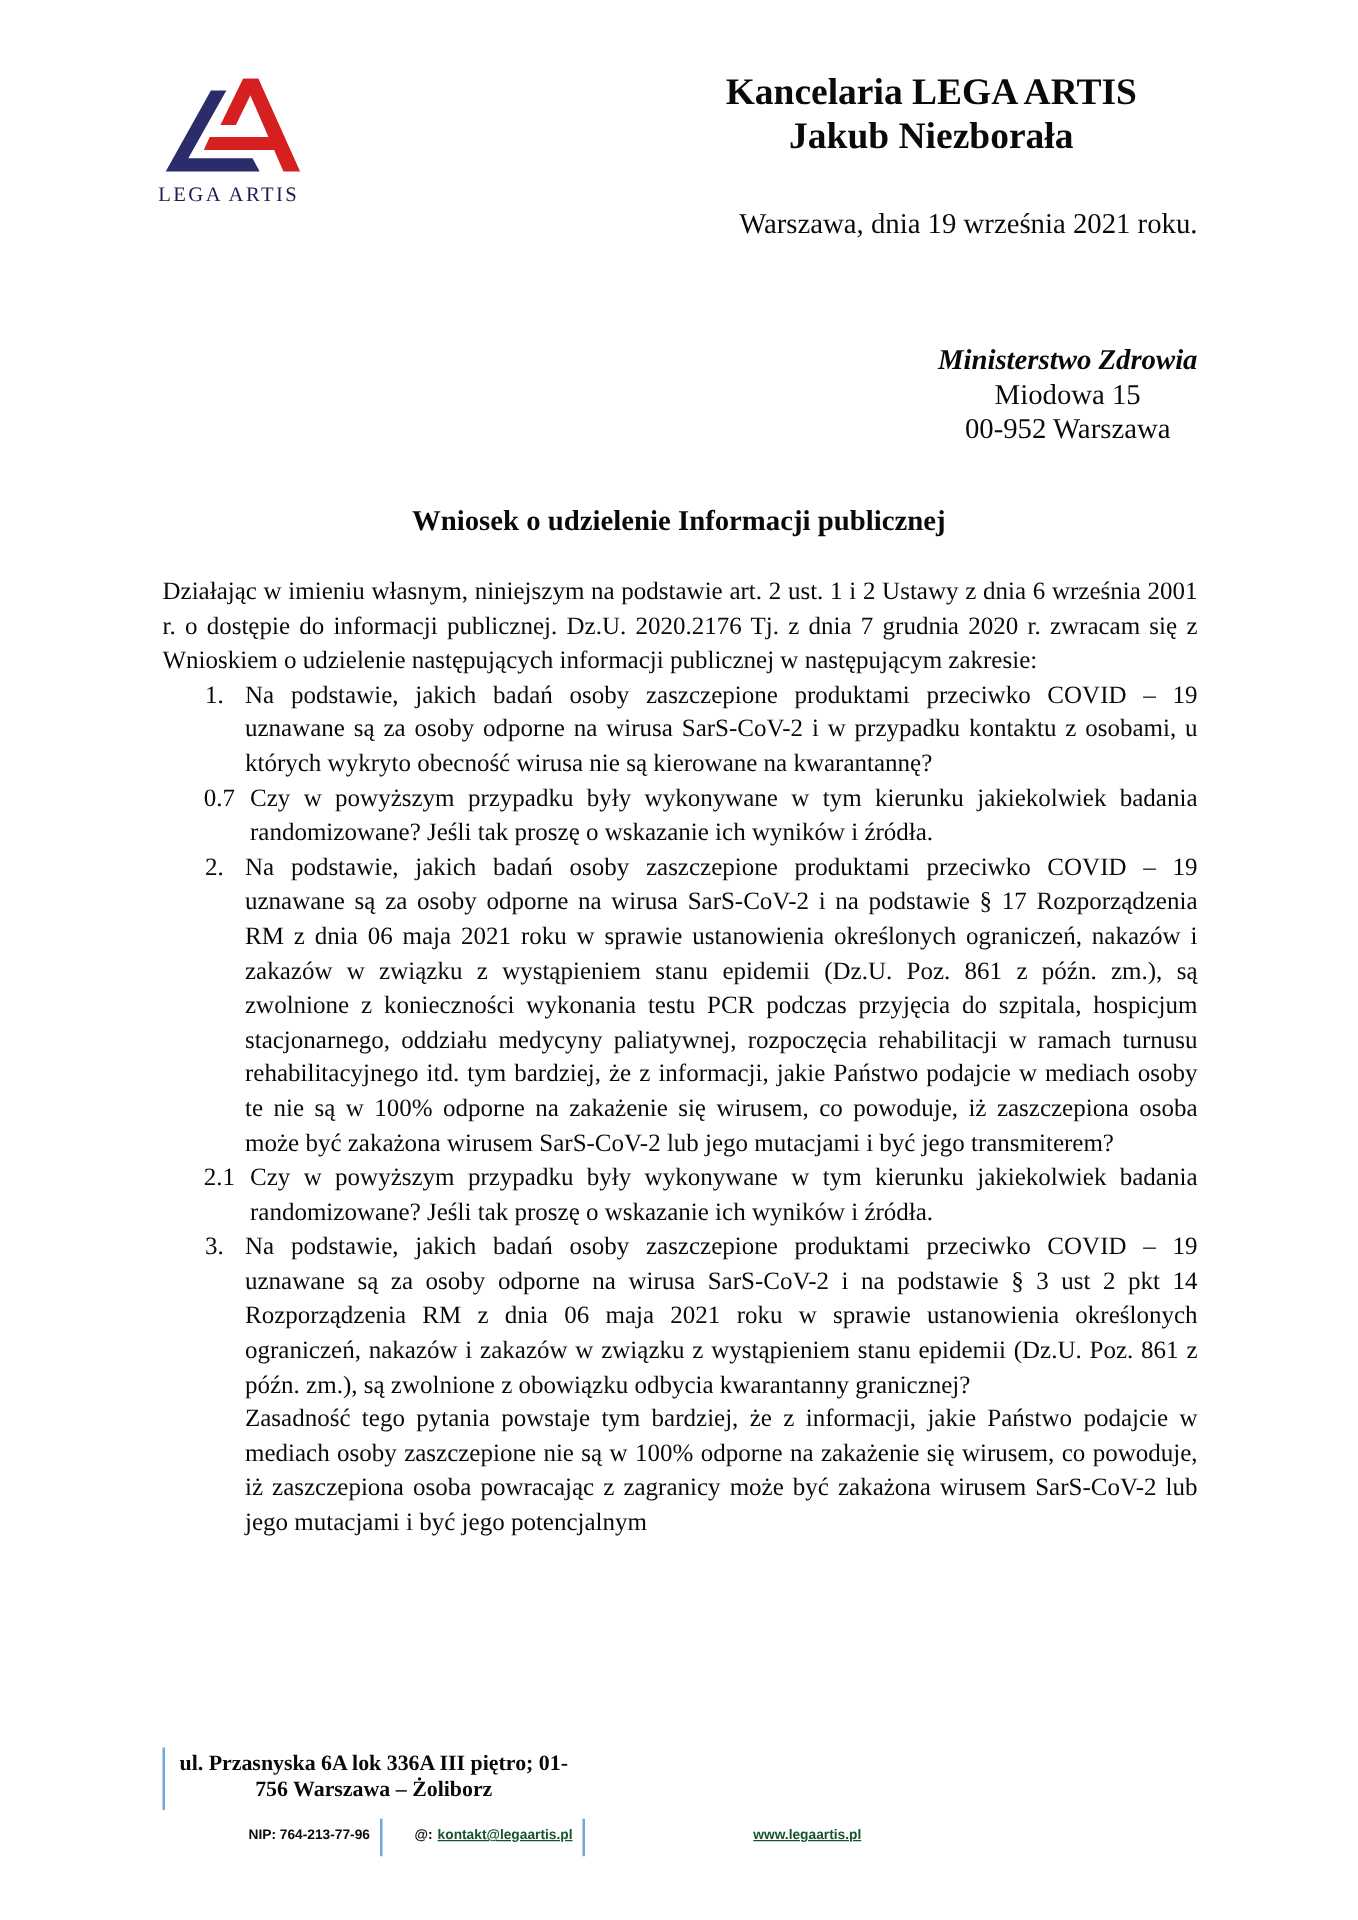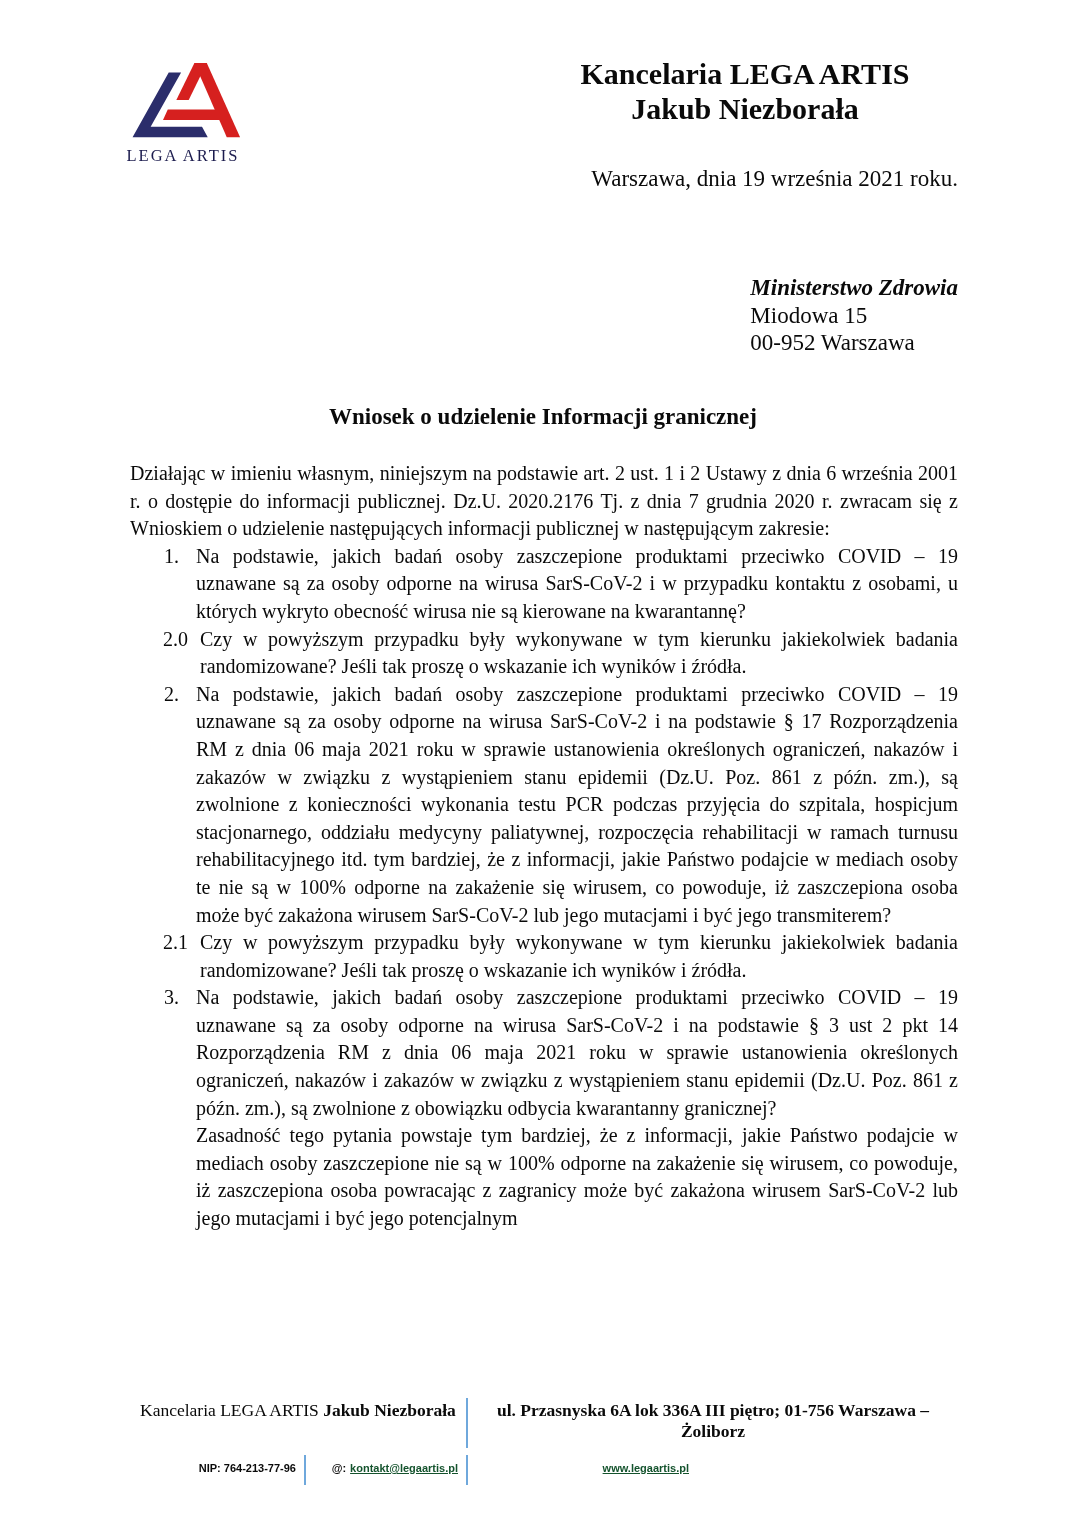--- a/index.html
+++ b/index.html
@@ -25,21 +25,21 @@
     text-align:center;font-weight:bold;font-size:30px;line-height:35px;
   }
   
   .dateline{
     position:absolute;right:128px;top:166px;
     font-size:23px;white-space:nowrap;
   }
   
   .addressee{
     position:absolute;right:128px;top:274px;
-    text-align:left;font-size:23px;line-height:27.5px;
+    text-align:center;font-size:23px;line-height:27.5px;
   }
   .addr-name{font-weight:bold;font-style:italic;}
   
   .doc-title{
     position:absolute;left:0;top:404px;width:100%;margin:0;
     text-align:center;font-size:23px;font-weight:bold;
   }
   
   .body{
     position:absolute;left:130px;top:460px;width:828px;
@@ -93,32 +93,32 @@
   </div>
 
   <div class="dateline">Warszawa, dnia 19 września 2021 roku.</div>
 
   <div class="addressee">
     <div class="addr-name">Ministerstwo Zdrowia</div>
     <div>Miodowa 15</div>
     <div>00-952 Warszawa</div>
   </div>
 
-  <h1 class="doc-title">Wniosek o udzielenie Informacji granicznej</h1>
+  <h1 class="doc-title">Wniosek o udzielenie Informacji publicznej</h1>
 
   <div class="body">
     <p>Działając w imieniu własnym, niniejszym na podstawie art. 2 ust. 1 i 2 Ustawy z dnia 6 września 2001 r. o dostępie do informacji publicznej. Dz.U. 2020.2176 Tj. z dnia 7 grudnia 2020 r. zwracam się z Wnioskiem o udzielenie następujących informacji publicznej w następującym zakresie:</p>
 
     <div class="item">
       <span class="num">1.</span>
       <span>Na podstawie, jakich badań osoby zaszczepione produktami przeciwko COVID – 19 uznawane są za osoby odporne na wirusa SarS-CoV-2 i w przypadku kontaktu z osobami, u których wykryto obecność wirusa nie są kierowane na kwarantannę?</span>
     </div>
 
     <div class="item sub">
-      <span class="num">2.0</span>
+      <span class="num">0.7</span>
       <span>Czy w powyższym przypadku były wykonywane w tym kierunku jakiekolwiek badania randomizowane? Jeśli tak proszę o wskazanie ich wyników i źródła.</span>
     </div>
 
     <div class="item">
       <span class="num">2.</span>
       <span>Na podstawie, jakich badań osoby zaszczepione produktami przeciwko COVID – 19 uznawane są za osoby odporne na wirusa SarS-CoV-2 i na podstawie § 17 Rozporządzenia RM z dnia 06 maja 2021 roku w sprawie ustanowienia określonych ograniczeń, nakazów i zakazów w związku z wystąpieniem stanu epidemii (Dz.U. Poz. 861 z późn. zm.), są zwolnione z konieczności wykonania testu PCR podczas przyjęcia do szpitala, hospicjum stacjonarnego, oddziału medycyny paliatywnej, rozpoczęcia rehabilitacji w ramach turnusu rehabilitacyjnego itd. tym bardziej, że z informacji, jakie Państwo podajcie w mediach osoby te nie są w 100% odporne na zakażenie się wirusem, co powoduje, iż zaszczepiona osoba może być zakażona wirusem SarS-CoV-2 lub jego mutacjami i być jego transmiterem?</span>
     </div>
 
     <div class="item sub">
       <span class="num">2.1</span>
@@ -130,24 +130,20 @@
       <span>Na podstawie, jakich badań osoby zaszczepione produktami przeciwko COVID – 19 uznawane są za osoby odporne na wirusa SarS-CoV-2 i na podstawie § 3 ust 2 pkt 14 Rozporządzenia RM z dnia 06 maja 2021 roku w sprawie ustanowienia określonych ograniczeń, nakazów i zakazów w związku z wystąpieniem stanu epidemii (Dz.U. Poz. 861 z późn. zm.), są zwolnione z obowiązku odbycia kwarantanny granicznej?</span>
     </div>
 
     <div class="item cont">
       <span>Zasadność tego pytania powstaje tym bardziej, że z informacji, jakie Państwo podajcie w mediach osoby zaszczepione nie są w 100% odporne na zakażenie się wirusem, co powoduje, iż zaszczepiona osoba powracając z zagranicy może być zakażona wirusem SarS-CoV-2 lub jego mutacjami i być jego potencjalnym</span>
     </div>
   </div>
 
   <div class="footer">
     <div class="f-row1">
-      <div class="f-cell f-firm">
-        <span>Kancelaria  LEGA ARTIS</span>
-        <b>Jakub Niezborała</b>
-      </div>
       <div class="f-cell f-addr bl">ul. Przasnyska 6A lok 336A III piętro; 01-756 Warszawa – Żoliborz</div>
     </div>
     <div class="f-row2">
       <div class="f-cell f-sans">NIP: 764-213-77-96</div>
       <div class="f-cell f-sans bl">
         <span class="at-prefix">@:</span><a class="flink" href="#">kontakt@legaartis.pl</a>
       </div>
       <div class="f-cell f-sans bl">
         <a class="flink" href="#">www.legaartis.pl</a>
       </div>

